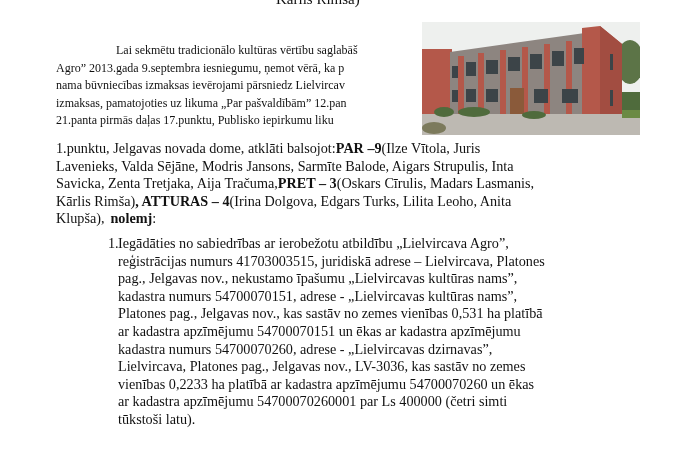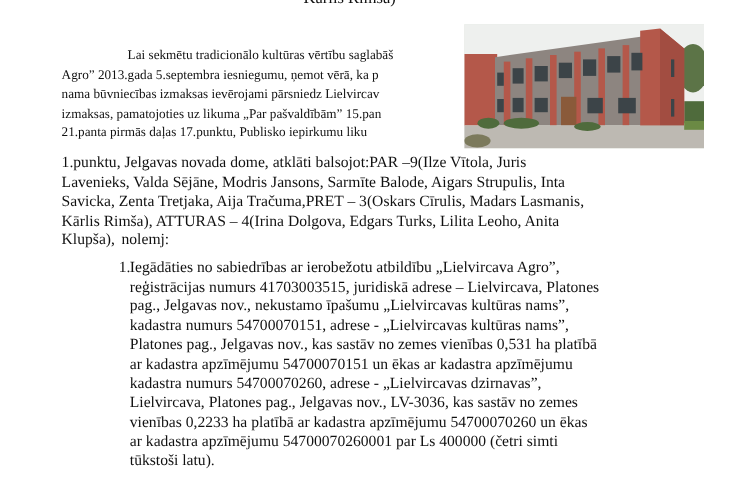--- a/index.html
+++ b/index.html
@@ -44,21 +44,21 @@
       width: 390px;
       font-size: 14.2px;
       line-height: 17.6px;
     }
     .jline {
       display: flex;
       justify-content: flex-start;
       white-space: nowrap;
     }
     .jline.last { justify-content: flex-start; gap: 6px; }
-    b { font-weight: normal; }
+    b { font-weight: bold; }
     .photo {
       position: absolute;
       left: 422px;
       top: 22px;
       width: 218px;
       height: 113px;
       overflow: hidden;
       background: #e8ebe6;
     }
     .list {
@@ -81,23 +81,23 @@
   </style>
 </head>
 <body>
 
 <div>
 
   <div class="top-fragment">Kārlis Rimša)</div>
 
   <div class="para" style="top:42px;">
     <span class="line indent">Lai sekmētu tradicionālo kultūras vērtību saglabāš</span>
-    <span class="line">Agro” 2013.gada 5.septembra iesniegumu,  ņemot vērā, ka p</span>
+    <span class="line">Agro” 2013.gada 9.septembra iesniegumu,  ņemot vērā, ka p</span>
     <span class="line">nama būvniecības izmaksas ievērojami pārsniedz Lielvircav</span>
-    <span class="line">izmaksas, pamatojoties uz likuma „Par pašvaldībām” 15.pan</span>
+    <span class="line">izmaksas, pamatojoties uz likuma „Par pašvaldībām” 12.pan</span>
     <span class="line">21.panta pirmās daļas 17.punktu, Publisko iepirkumu liku</span>
   </div>
 
   <div class="photo">
     <svg width="218" height="113" viewBox="0 0 218 113" xmlns="http://www.w3.org/2000/svg">
       <rect x="0" y="0" width="218" height="113" fill="#eef0ee"></rect>
 
       <ellipse cx="208" cy="40" rx="14" ry="22" fill="#5c7447"></ellipse>
       <rect x="200" y="70" width="18" height="20" fill="#4f6b3c"></rect>
 

